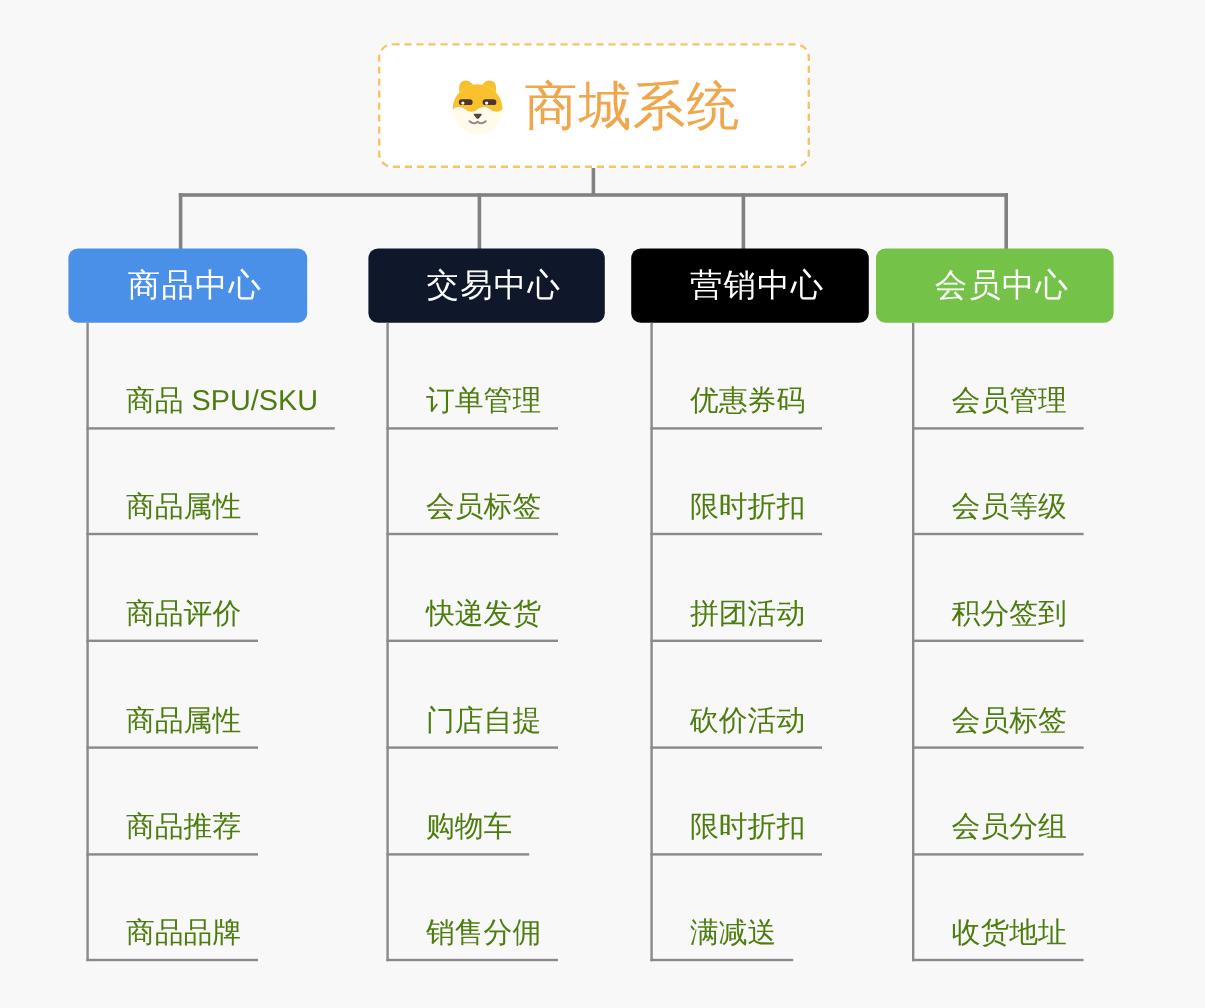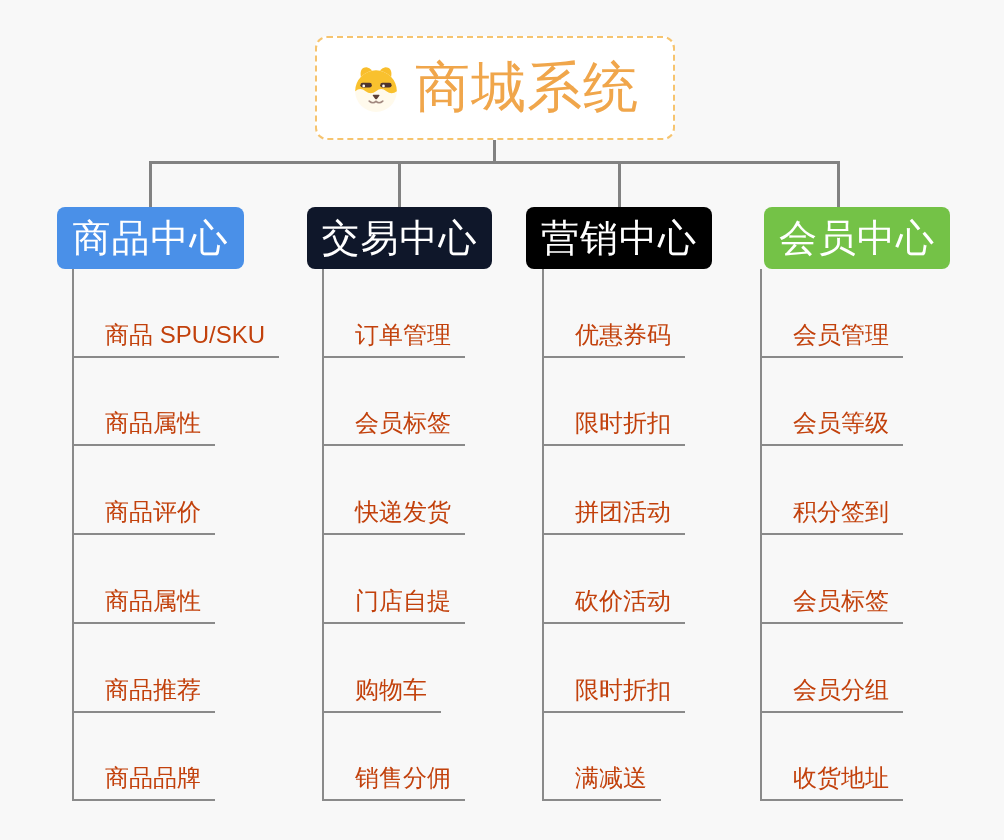--- a/index.html
+++ b/index.html
@@ -16,51 +16,52 @@
   
   .root-node{
     position:absolute;left:315px;top:36px;width:360px;height:104px;
     box-sizing:border-box;
     background:#ffffff;
     border:2px dashed #f6c46f;
     border-radius:12px;
     display:flex;align-items:center;justify-content:center;gap:14px;
   }
   .root-title{
-    font-size:55px;
+    font-size:44px;
     color:#f0a64b;
     letter-spacing:1px;
     white-space:nowrap;
   }
   .root-icon{width:50px;height:50px;flex:0 0 auto;}
   
   .line{position:absolute;background:#828282;}
   .stub{left:493px;top:140px;width:3px;height:23px;}
   .bus{left:149px;top:161px;width:691px;height:3px;}
   .drop{top:161px;width:3px;height:47px;}
   .d1{left:149px}.d2{left:398px}.d3{left:618px}.d4{left:837px}
   .colline{position:absolute;width:2px;top:269px;height:532px;background:#8a8a8a;}
   .l1{left:72px}.l2{left:322px}.l3{left:542px}.l4{left:760px}
   
   .branch{
     position:absolute;top:207px;height:62px;
     border-radius:8px;
-    color:#ffffff;font-size:38px;letter-spacing:1px;
+    color:#ffffff;font-size:27px;letter-spacing:1px;
     display:flex;align-items:center;justify-content:center;
     white-space:nowrap;
+    padding-left:12px;
   }
   .b1{left:57px;width:187px}
   .b2{left:307px;width:185px}
   .b3{left:526px;width:186px}
-  .b4{left:764px;width:186px}
+  .b4{left:730px;width:186px}
   
   .item{
     position:absolute;
     width:max-content;
-    font-size:24px;line-height:30px;color:#c2410c;
+    font-size:24px;line-height:30px;color:#4d7c0f;
     padding:0 14px 6px 33px;
     border-bottom:2px solid #8a8a8a;
     white-space:nowrap;
   }
   .c1{left:72px}.c2{left:322px}.c3{left:542px}.c4{left:760px}
   .r1{top:320px}.r2{top:408px}.r3{top:497px}.r4{top:586px}.r5{top:675px}.r6{top:763px}
 </style>
 </head>
 <body>
 

